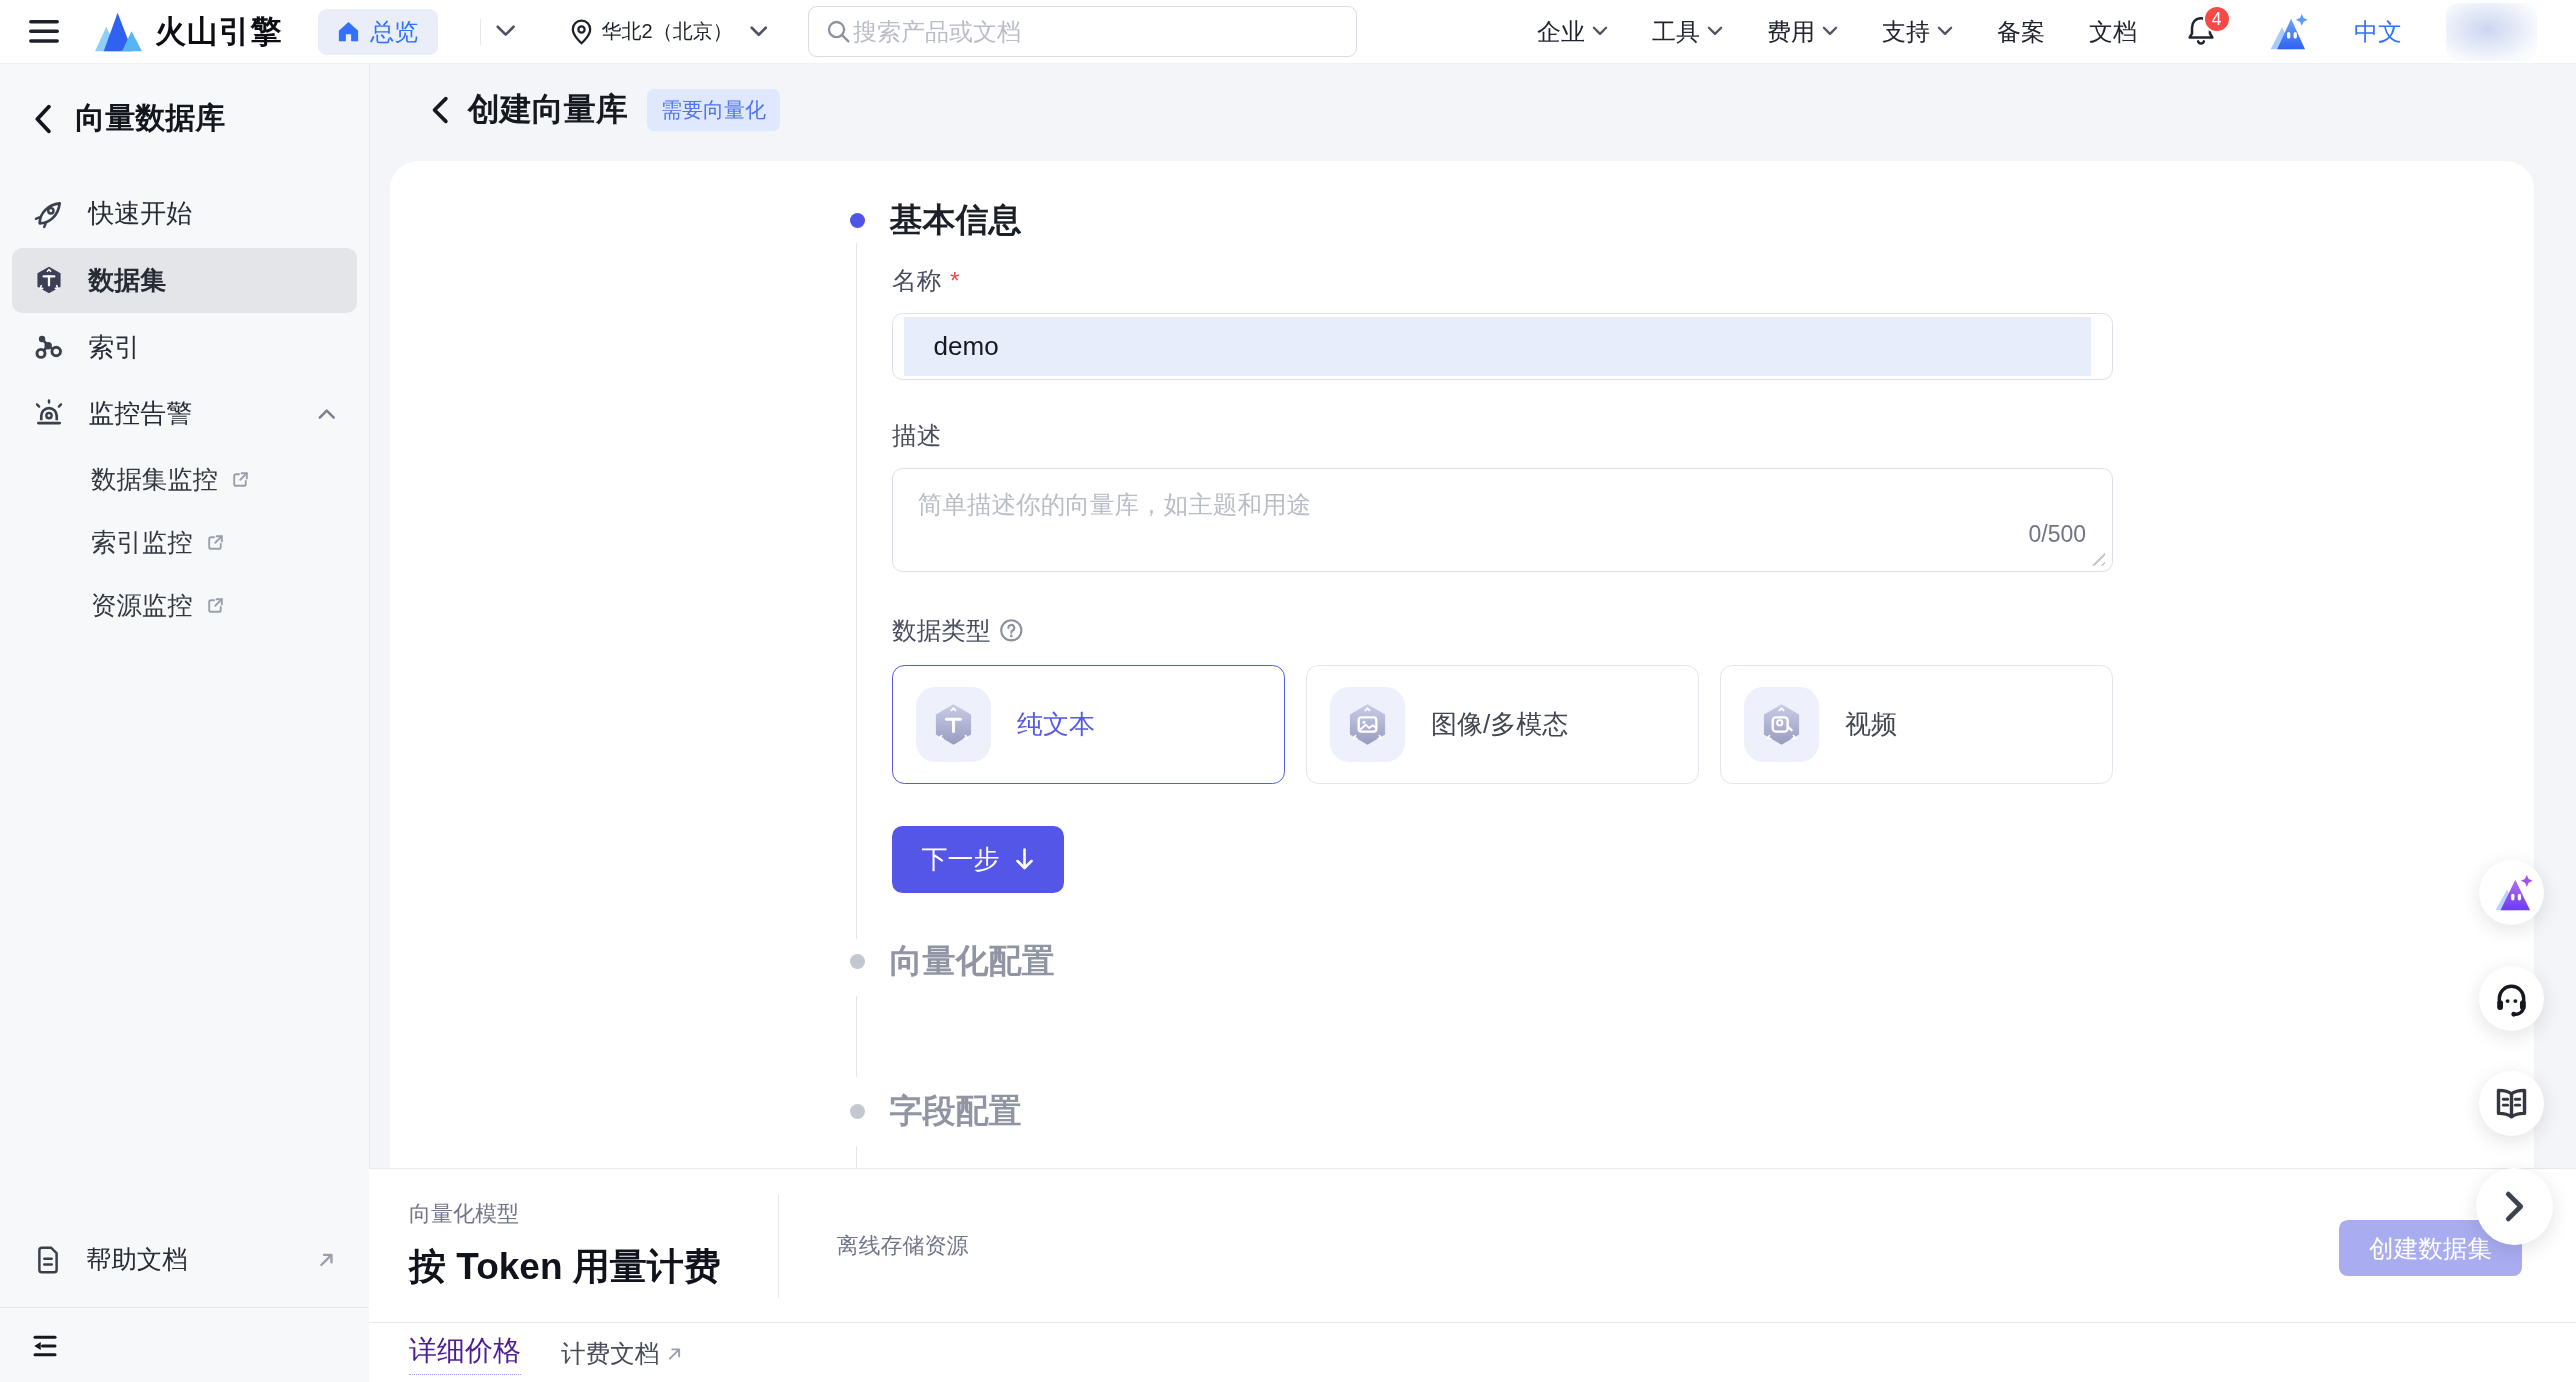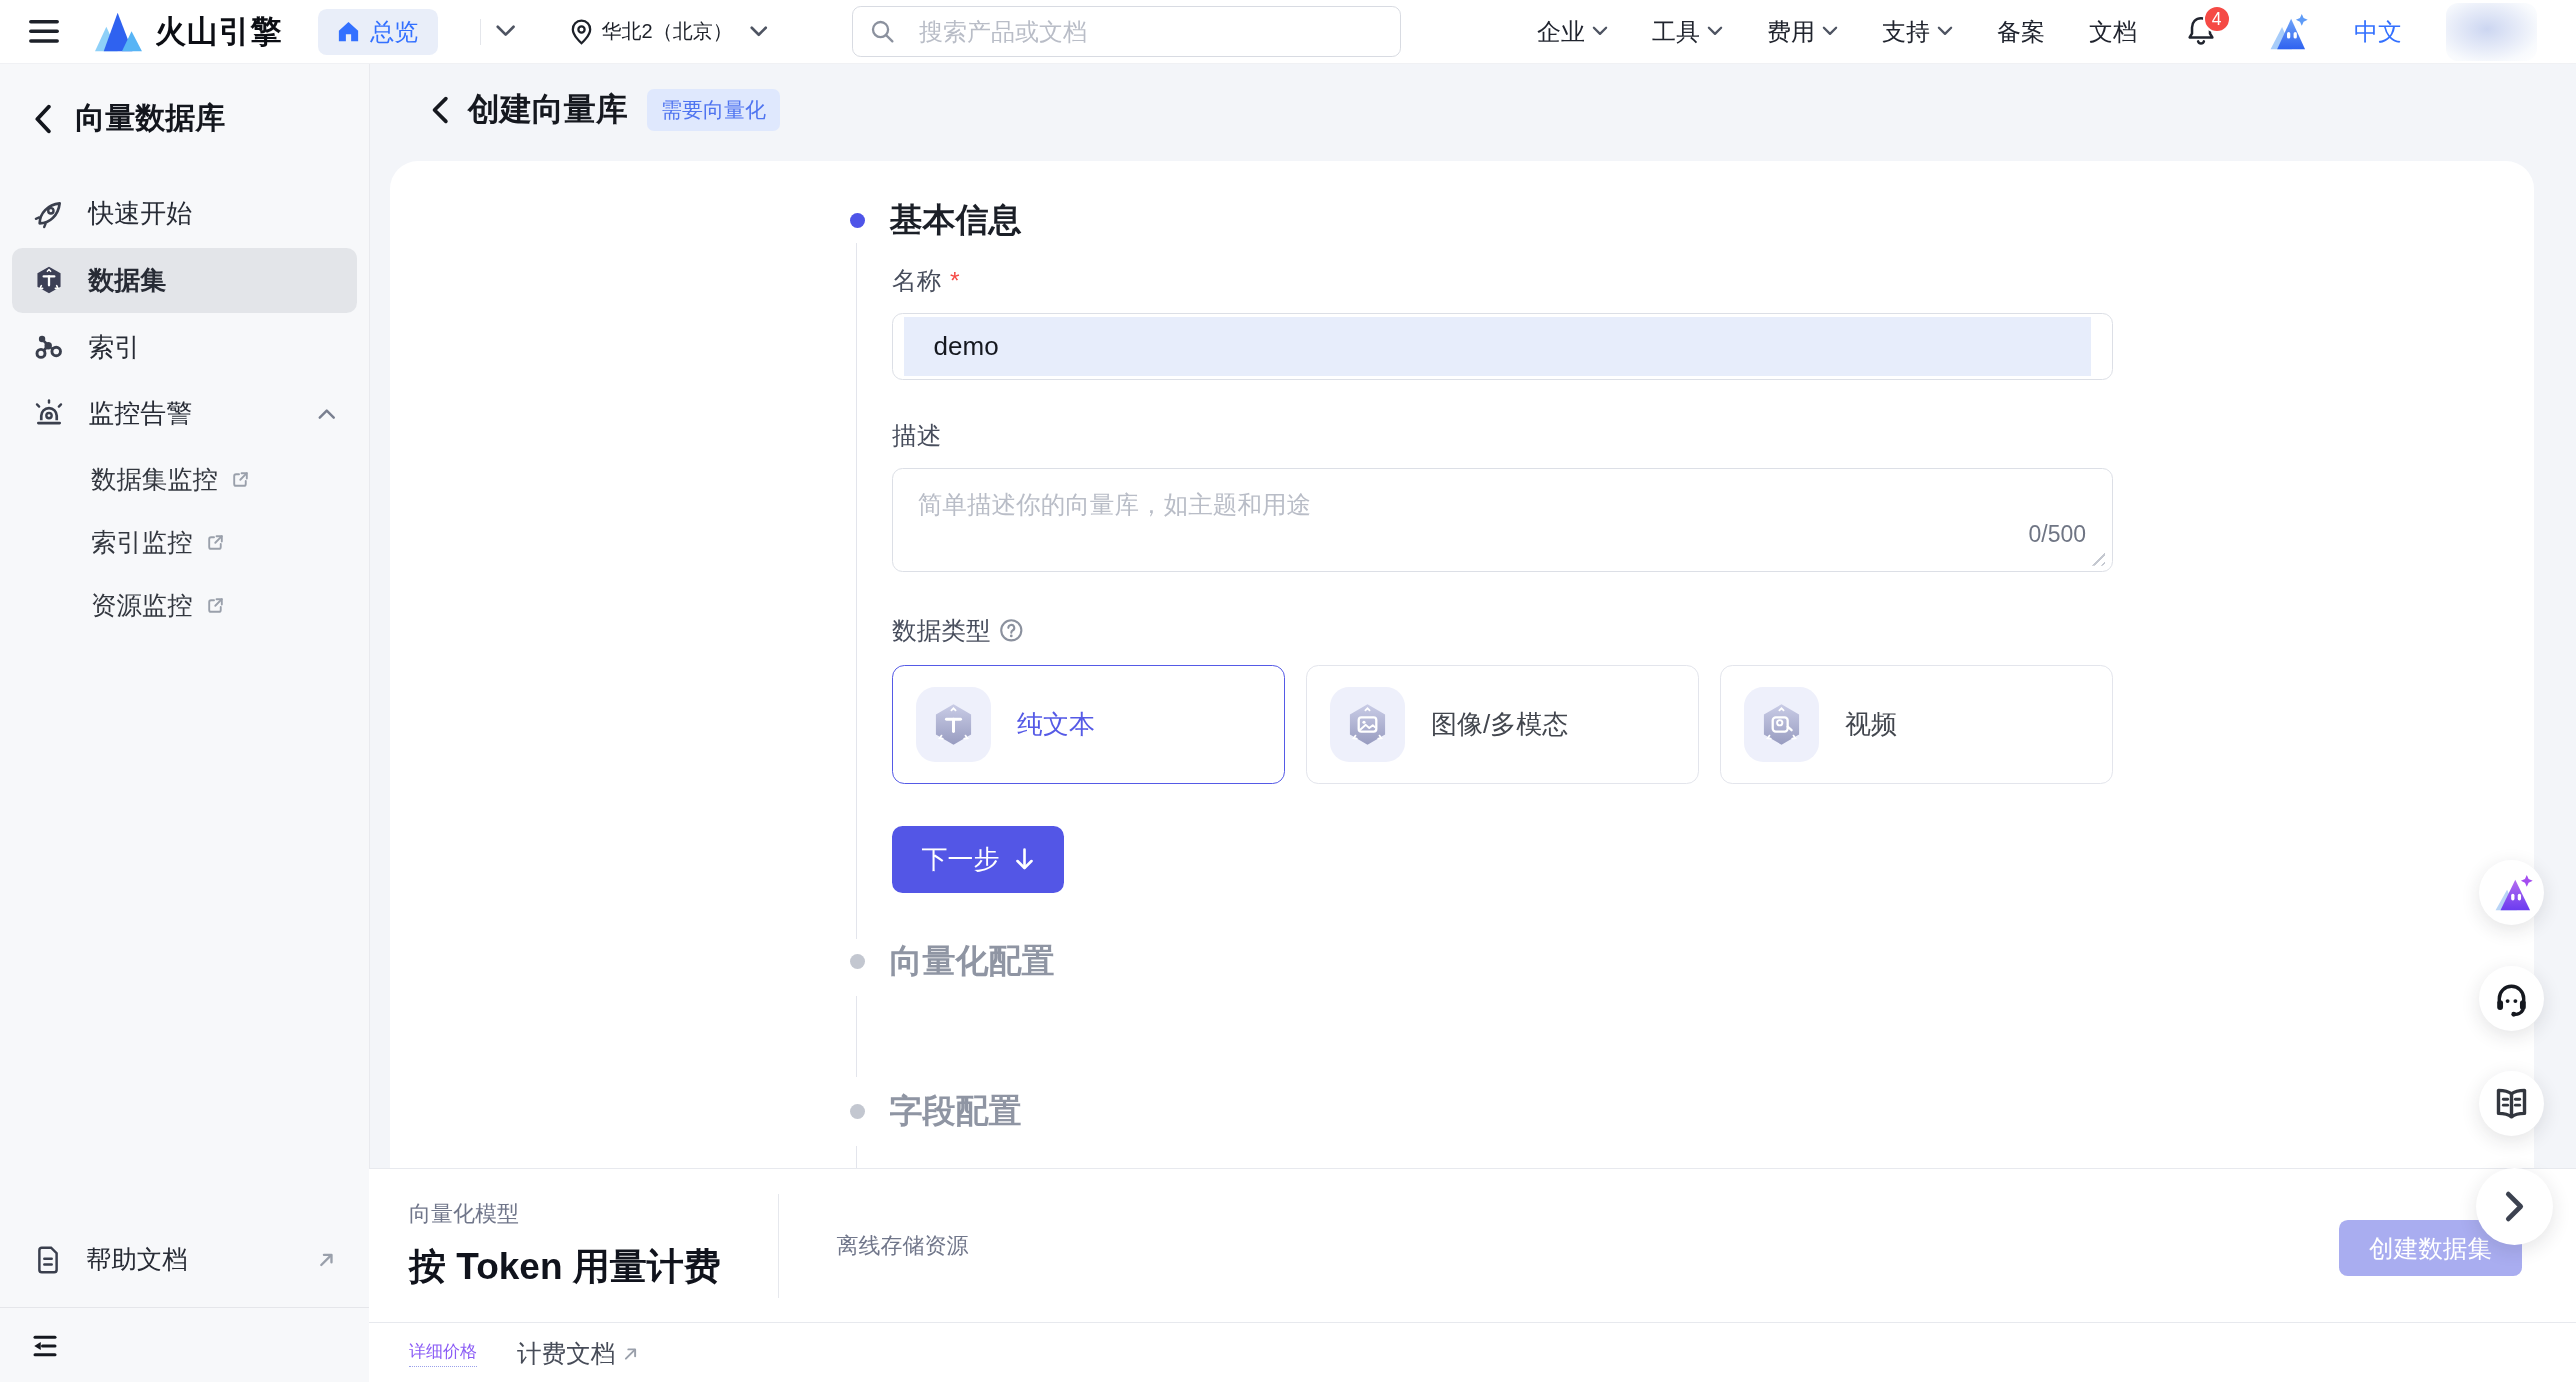--- a/index.html
+++ b/index.html
@@ -12,22 +12,22 @@
           display:flex;align-items:center;border-bottom:0.9px solid #f0f1f4;}
   .burger{margin-left:24.6px;width:39px;height:39px;display:flex;align-items:center;justify-content:center;cursor:pointer;}
   .logo{display:flex;align-items:center;margin-left:30px;gap:12.3px;}
   .logo-text{font-size:31px;font-weight:800;letter-spacing:0.9px;color:#0c0e14;}
   .overview-pill{margin-left:35px;display:flex;align-items:center;gap:10.5px;background:#e9eef9;border-radius:8.8px;
                  height:46px;padding:0 19.3px;color:#3370ff;font-size:24px;cursor:pointer;}
   .hdr-div{width:0.9px;height:26px;background:#e4e6eb;margin-left:42px;}
   .lone-chevron{margin-left:16px;color:#4e5462;}
   .region{display:flex;align-items:center;gap:8.8px;margin-left:54px;font-size:20px;color:#1d2129;cursor:pointer;}
   .region .chev{margin-left:8.8px;color:#4e5462;}
-  .searchbox{margin-left:84px;width:512px;height:49px;border:0.9px solid #d8dbe2;border-radius:8.8px;
-             display:flex;align-items:center;padding:0 17.5px;gap:22px;background:#fff;}
+  .searchbox{margin-left:40px;width:512px;height:49px;border:0.9px solid #d8dbe2;border-radius:8.8px;
+             display:flex;align-items:center;padding:0 17.5px;gap:0;background:#fff;}
   .searchbox input{border:none;outline:none;font-size:24px;flex:1;color:#1d2129;background:transparent;
                    font-family:"Liberation Sans","DejaVu Sans",sans-serif;}
   .searchbox input::placeholder{color:#b9bdc7;}
   .hdr-right{margin-left:auto;display:flex;align-items:center;gap:44px;margin-right:39px;}
   .nav-item{display:flex;align-items:center;gap:7px;font-size:24px;color:#20242e;cursor:pointer;white-space:nowrap;}
   .nav-item .chev{color:#4e5462;}
   .bell-wrap{position:relative;width:39px;height:39px;display:flex;align-items:center;justify-content:center;cursor:pointer;}
   .badge{position:absolute;top:-7px;right:-10.5px;min-width:28px;height:28px;border-radius:14px;background:#f54a45;
          color:#fff;font-size:17.5px;display:flex;align-items:center;justify-content:center;border:2.6px solid #fff;box-sizing:border-box;}
   .lang{font-size:24px;color:#3370ff;cursor:pointer;}
@@ -98,21 +98,21 @@
             font-family:"Liberation Sans","DejaVu Sans",sans-serif;}
 
   
   .footer{position:absolute;left:369px;right:0;bottom:0;height:214px;background:#fff;border-top:0.9px solid #e7e9ee;z-index:25;}
   .pricing{display:flex;align-items:center;height:153px;padding-left:40px;}
   .p-col{min-width:351px;}
   .p-label{font-size:22px;color:#70768a;}
   .p-value{font-size:37px;font-weight:700;color:#10131c;margin-top:12.3px;}
   .p-div{width:0.9px;height:104px;background:#e6e8ed;margin:0 58px 0 17.5px;}
   .links-row{height:61px;border-top:0.9px solid #e7e9ee;display:flex;align-items:center;padding-left:40px;gap:40px;}
-  .link-price{font-size:17px;color:#8b5cf6;border-bottom:1.8px dotted #9aa0ea;padding-bottom:3.5px;cursor:pointer;}
+  .link-price{font-size:28px;color:#4c1d95;border-bottom:1.8px dotted #9aa0ea;padding-bottom:3.5px;cursor:pointer;}
   .link-doc{font-size:24.6px;color:#474c58;display:flex;align-items:center;gap:7px;cursor:pointer;}
   .create-btn{position:absolute;right:54px;top:51px;height:56px;padding:0 30px;border:none;border-radius:8.8px;
               background:#a9adf0;color:#fff;font-size:24.6px;cursor:not-allowed;
               font-family:"Liberation Sans","DejaVu Sans",sans-serif;}
 
   
   .float-btn{position:absolute;width:65px;height:65px;border-radius:50%;background:#fff;z-index:40;
              box-shadow:0 5.3px 19.3px rgba(31,35,41,.12);display:flex;align-items:center;justify-content:center;cursor:pointer;}
   .fb-mascot{right:32px;top:860px;}
   .fb-headset{right:32px;top:966px;}

